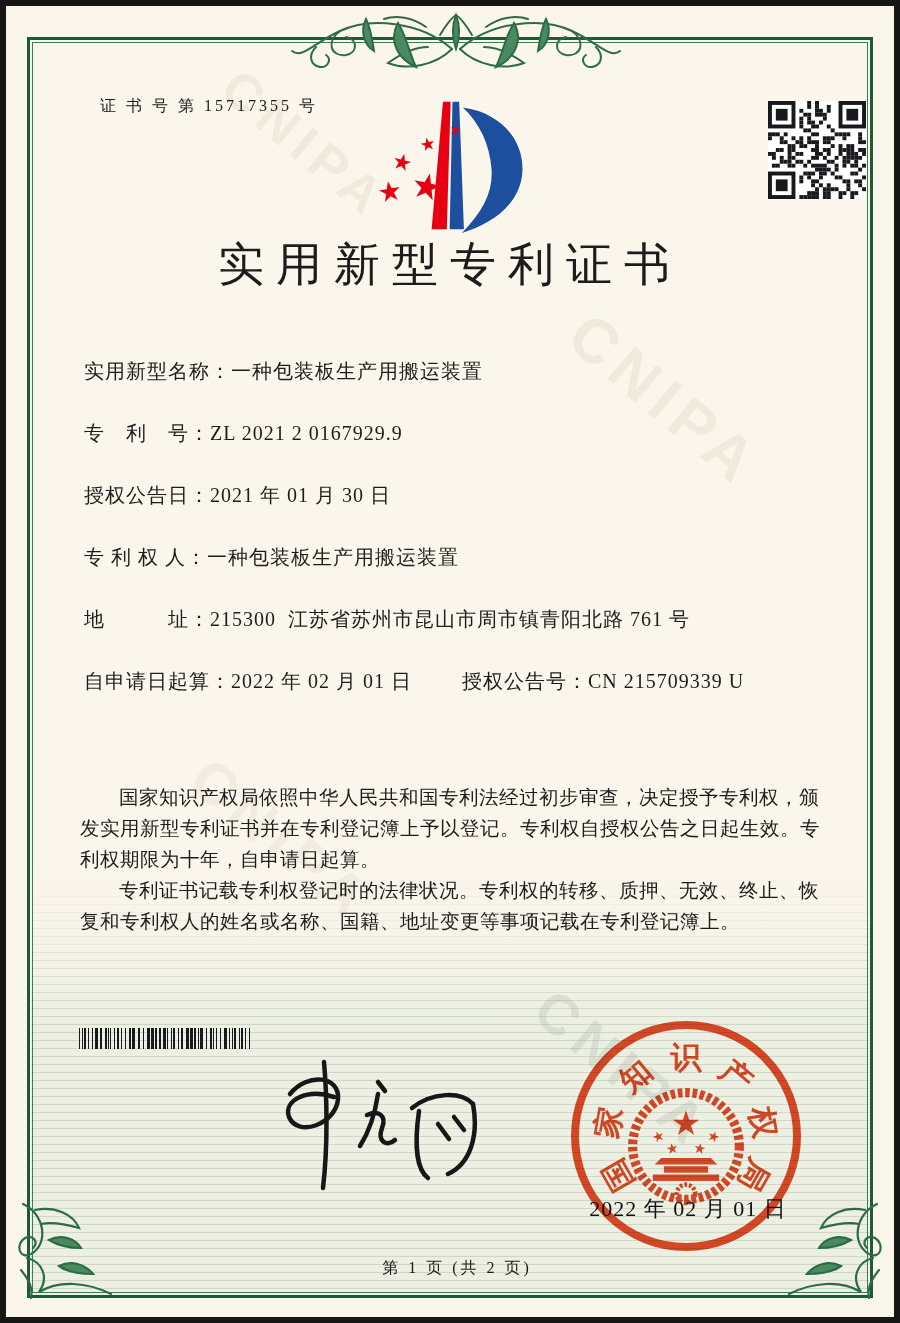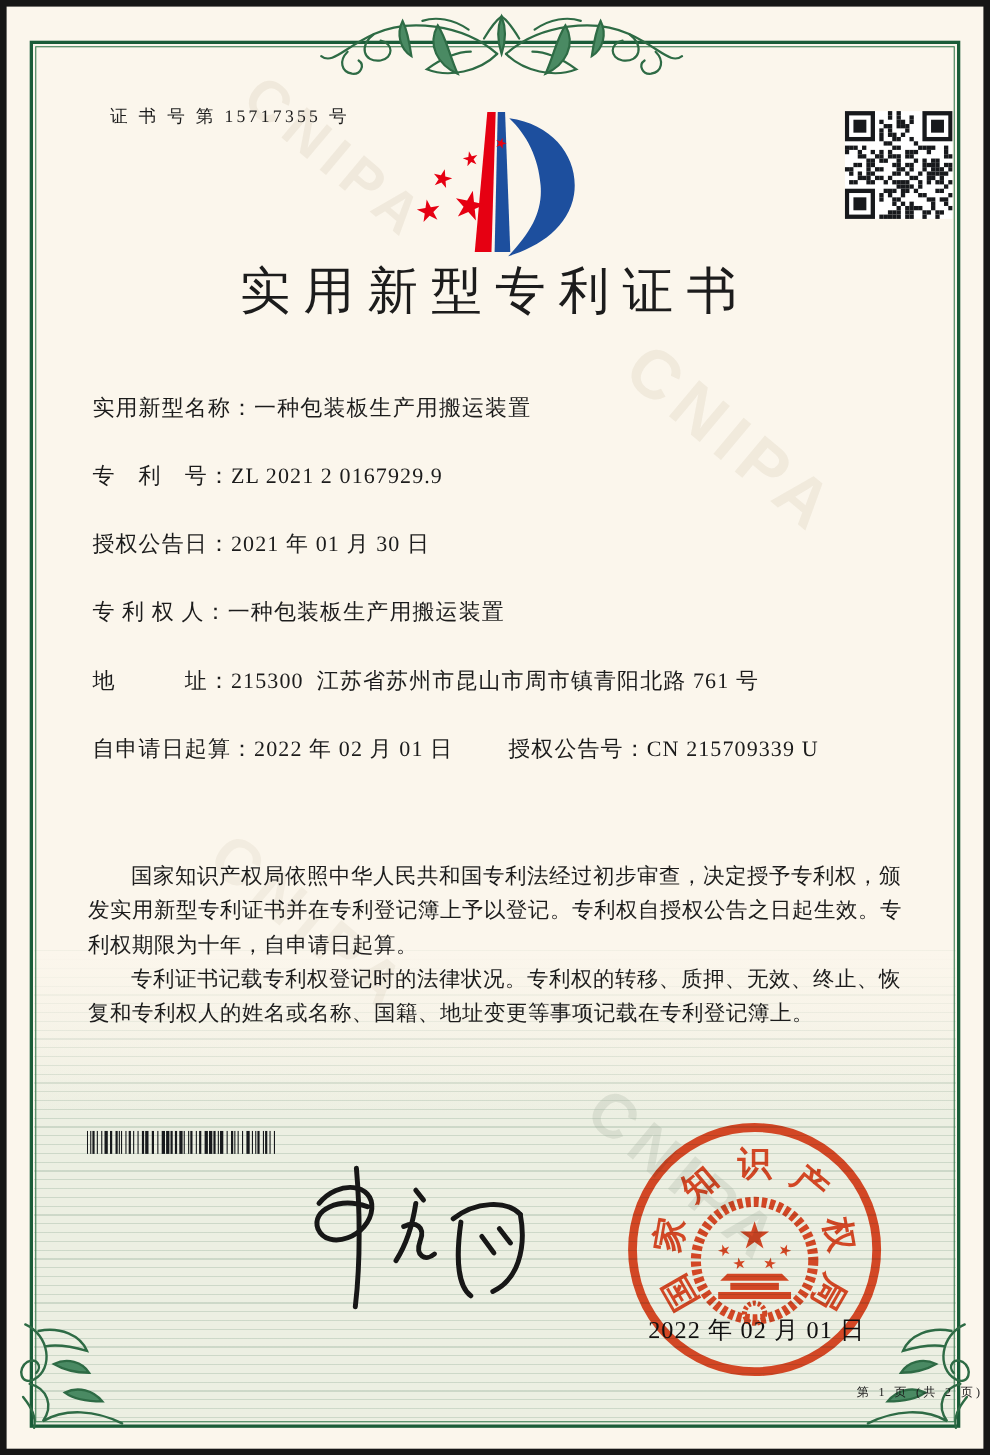--- a/index.html
+++ b/index.html
@@ -35,22 +35,22 @@
   .barcode{position:absolute;left:73px;top:1022px;width:274px;height:21px;z-index:3;
     display:flex;align-items:stretch;overflow:hidden;}
   .barcode span{display:block;background:#17191c;height:100%;}
   .signer{position:absolute;left:80px;top:1098px;z-index:3;
     font-family:"Liberation Sans","DejaVu Sans",sans-serif;font-size:23px;letter-spacing:4px;}
   .signer div{margin-bottom:16px;}
   .signature{position:absolute;left:222px;top:1048px;z-index:4;}
   .seal{position:absolute;left:558px;top:1008px;z-index:3;mix-blend-mode:multiply;}
   .seal-date{position:absolute;left:572px;top:1188px;width:220px;z-index:4;text-align:center;
     font-size:22px;letter-spacing:1px;color:#111;}
-  .footer{position:absolute;left:14px;right:0;top:1252px;z-index:3;text-align:right;
-    font-size:11px;letter-spacing:3px;}
+  .footer{position:absolute;left:14px;right:0;top:1252px;z-index:3;text-align:center;
+    font-size:16px;letter-spacing:3px;}
 </style>
 </head>
 <body>
 
 <div class="page">
 
   <div class="wave-bg"></div>
 
   <div class="watermark" style="left:200px;top:108px;font-size:52px;color:rgba(196,180,148,.18);">CNIPA</div>
   <div class="watermark" style="left:545px;top:358px;font-size:62px;color:rgba(205,192,162,.22);">CNIPA</div>

